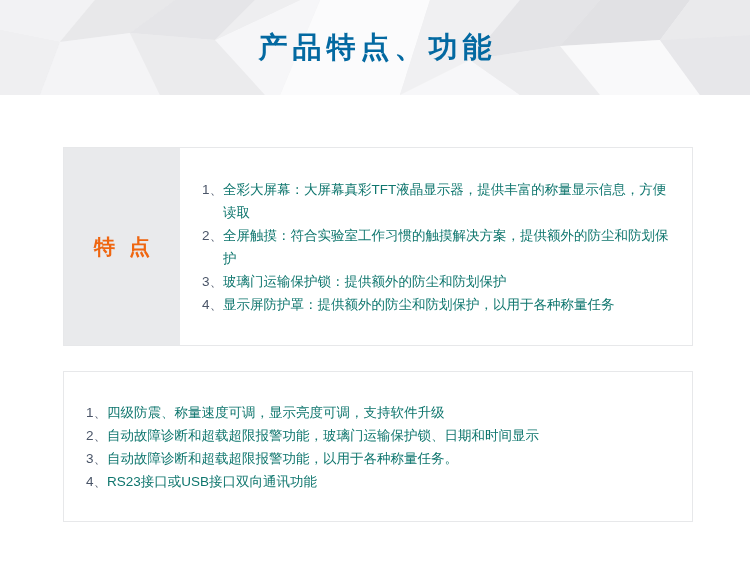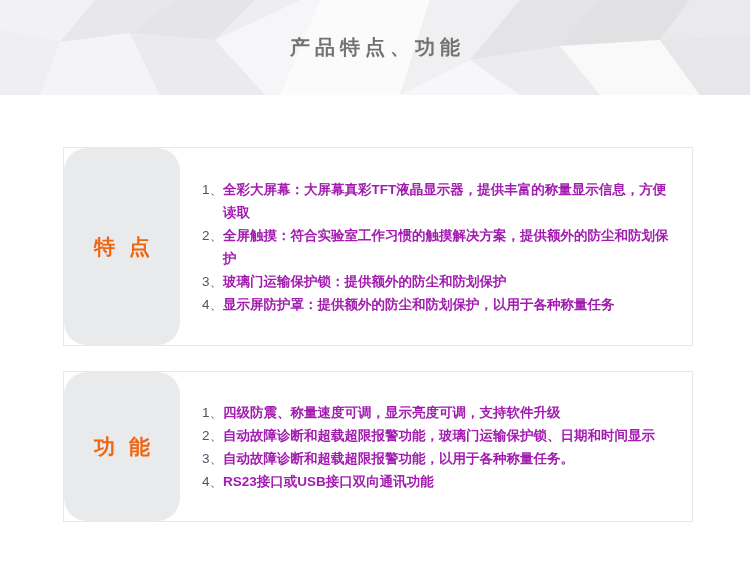--- a/index.html
+++ b/index.html
@@ -30,23 +30,23 @@
     display: block;
   }
   #banner-title {
     position: absolute;
     top: 0; left: 0;
     width: 750px;
     height: 95px;
     display: flex;
     align-items: center;
     justify-content: center;
-    font-size: 20px;
+    font-size: 29px;
     font-weight: bold;
-    color: #737373;
+    color: #0369a1;
     letter-spacing: 5px;
     text-indent: 5px;
     white-space: nowrap;
   }
 
   
   #content {
     position: relative;
     width: 750px;
   }
@@ -71,21 +71,20 @@
     height: 151px;
   }
 
   .block-label-cell {
     width: 116px;
     flex: 0 0 116px;
     background: #e9eaec;
     display: flex;
     align-items: center;
     justify-content: center;
-    border-radius: 23px;
   }
   .block-label {
     font-size: 21px;
     font-weight: bold;
     color: #ef6610;
     letter-spacing: 4px;
     text-indent: 4px;
     white-space: nowrap;
   }
 
@@ -110,23 +109,22 @@
     line-height: 23px;
     color: #4a5568;
   }
   .item-index {
     flex: 0 0 auto;
     white-space: nowrap;
     color: #4a5568;
   }
   .item-text {
     flex: 1 1 auto;
-    color: #a21caf;
+    color: #0f766e;
     word-break: break-all;
-    font-weight: bold;
   }
 </style>
 </head>
 <body>
 
 <div id="banner">
   <svg id="banner-poly" viewBox="0 0 750 95" preserveAspectRatio="none" xmlns="http://www.w3.org/2000/svg">
     <rect x="0" y="0" width="750" height="95" fill="#ededef"></rect>
     <polygon points="0,0 95,0 60,42 0,30" fill="#f2f2f4"></polygon>
     <polygon points="95,0 175,0 130,33 60,42" fill="#e8e8ea"></polygon>
@@ -172,23 +170,20 @@
         </li>
         <li class="item-row">
           <span class="item-index">4、</span>
           <span class="item-text">显示屏防护罩：提供额外的防尘和防划保护，以用于各种称量任务</span>
         </li>
       </ul>
     </div>
   </div>
 
   <div class="feature-block" id="block-functions">
-    <div class="block-label-cell">
-      <span class="block-label">功 能</span>
-    </div>
     <div class="block-body-cell">
       <ul class="item-list">
         <li class="item-row">
           <span class="item-index">1、</span>
           <span class="item-text">四级防震、称量速度可调，显示亮度可调，支持软件升级</span>
         </li>
         <li class="item-row">
           <span class="item-index">2、</span>
           <span class="item-text">自动故障诊断和超载超限报警功能，玻璃门运输保护锁、日期和时间显示</span>
         </li>

